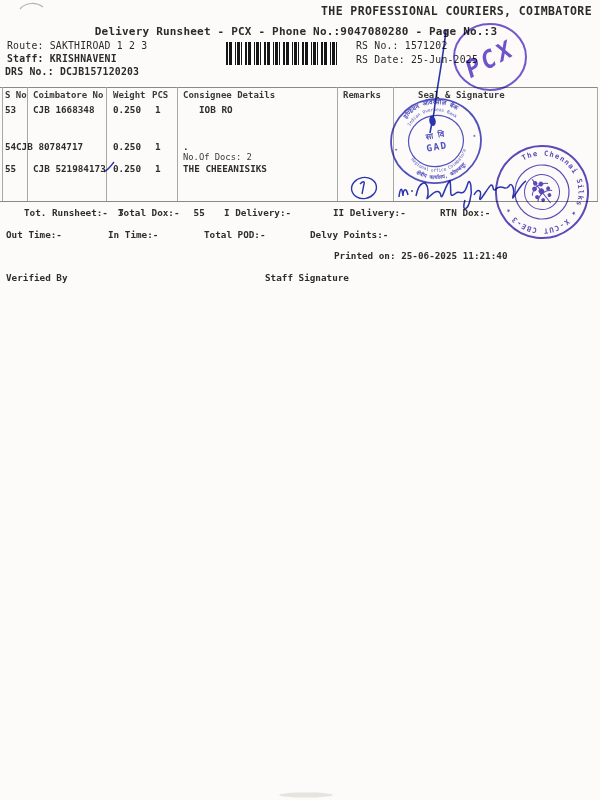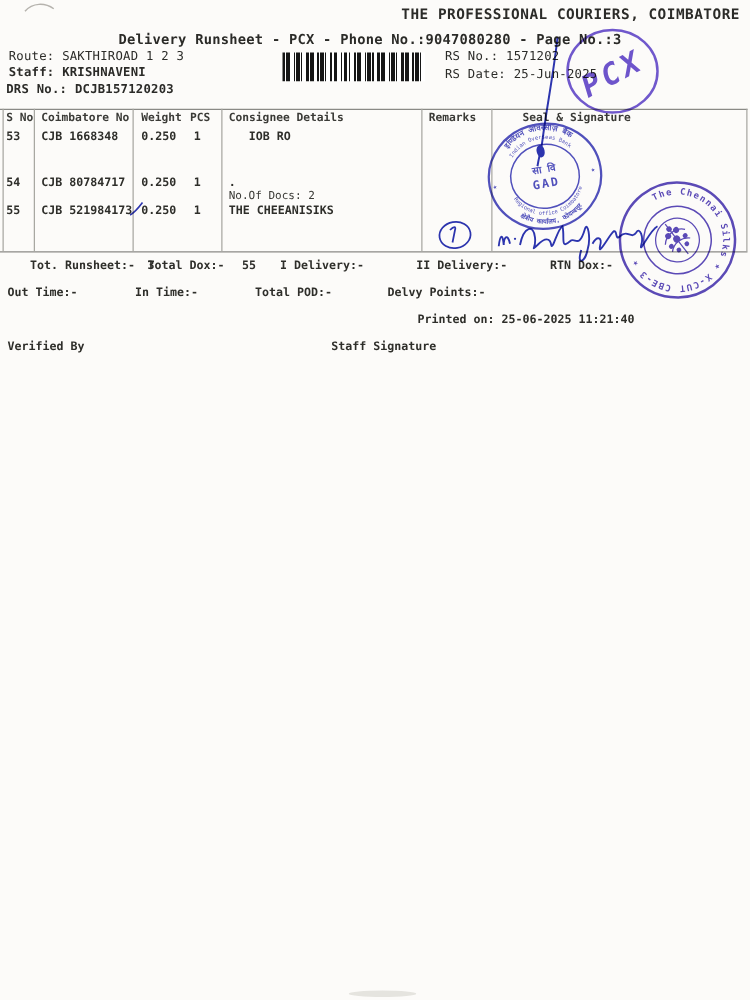--- a/index.html
+++ b/index.html
@@ -65,21 +65,21 @@
   <span class="th" style="left:343px;top:90px;">Remarks</span>
   <span class="th" style="left:418px;top:90px;">Seal &amp; Signature</span>
 
   <span class="td" style="left:5px;top:104px;">53</span>
   <span class="td" style="left:33px;top:104px;">CJB 1668348</span>
   <span class="td" style="left:113px;top:104px;">0.250</span>
   <span class="td" style="left:155px;top:104px;">1</span>
   <span class="td" style="left:183px;top:104px;margin-left:16px;">IOB RO</span>
 
   <span class="td" style="left:5px;top:141px;">54</span>
-  <span class="td" style="left:33px;top:141px;">CJB 80784717</span>
+  <span class="td" style="left:16px;top:141px;">CJB 80784717</span>
   <span class="td" style="left:113px;top:141px;">0.250</span>
   <span class="td" style="left:155px;top:141px;">1</span>
   <span class="td" style="left:183px;top:141px;">.</span>
   <span class="note" style="left:183px;top:152px;">No.Of Docs: 2</span>
 
   <span class="td" style="left:5px;top:163px;">55</span>
   <span class="td" style="left:33px;top:163px;">CJB 521984173</span>
   <span class="td" style="left:113px;top:163px;">0.250</span>
   <span class="td" style="left:155px;top:163px;">1</span>
   <span class="td" style="left:183px;top:163px;">THE  CHEEANISIKS</span>

